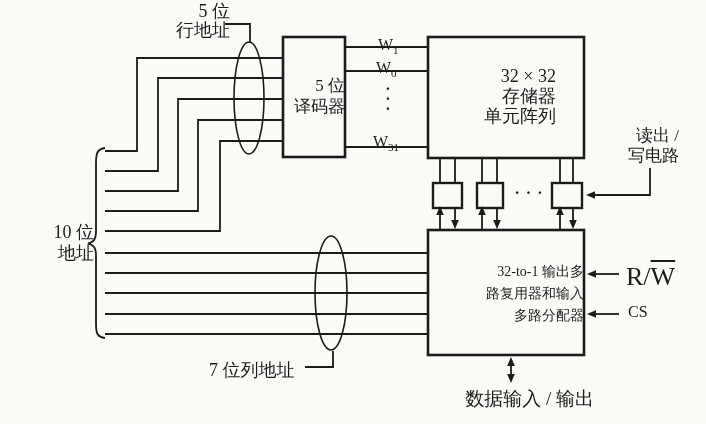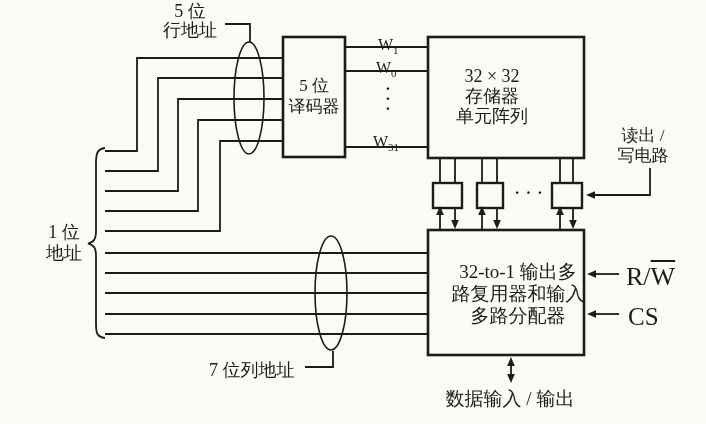--- a/index.html
+++ b/index.html
@@ -4,30 +4,30 @@
 <style>
   html,body { margin:0; padding:0; background:#e8e8e4; }
   .stage {
     position:relative; width:706px; height:424px; margin:0 auto;
     background:#fbfaf7;
     font-family:"Liberation Serif","DejaVu Serif",serif;
     color:#1b1b1b; overflow:hidden;
   }
   .stage svg { position:absolute; left:0; top:0; }
   .label { position:absolute; white-space:nowrap; }
-  .center { text-align:center; }
+  .center { text-align:right; }
   .lab-row-addr   { left:150px; top:2px;  width:80px;  font-size:18px; line-height:19px; }
   .lab-decoder    { left:283px; top:75px; width:62px;  font-size:17px; line-height:21px; }
   .lab-array      { left:428px; top:66px; width:128px; font-size:18px; line-height:20px; }
-  .lab-mux        { left:440px; top:261px; width:156px; font-size:19px; line-height:22px; }
+  .lab-mux        { left:428px; top:261px; width:156px; font-size:14px; line-height:22px; }
   .lab-bus        { left:34px;  top:222px; width:60px; font-size:18px; line-height:21px; }
   .lab-col-addr   { left:209px; top:358px; font-size:18px; }
   .lab-rwc        { left:607px; top:126px; width:72px; font-size:17px; line-height:20px; }
   .lab-rw-sig     { left:626px; top:262px; font-size:26px; }
-  .lab-cs-sig     { left:628px; top:303px; font-size:25px; }
+  .lab-cs-sig     { left:628px; top:303px; font-size:16px; }
   .lab-data-io    { left:426px; top:386px; width:168px; font-size:19px; }
   .lab-w0  { left:376px; top:27px;  font-size:16px;margin-top:32px; }
   .lab-w1  { left:378px; top:36px;  font-size:16px; }
   .lab-w31 { left:373px; top:133px; font-size:16px;text-align:right; }
   .sub { font-size:11px; vertical-align:-4px; }
   .overline { text-decoration:overline; }
   .lab-vdots { left:381px; top:84px; width:14px; text-align:center;
                font-size:16px; font-weight:bold; line-height:10px; }
   .lab-vdots span { display:block; }
   .lab-hdots { left:511px; top:184px; width:36px; text-align:center;
@@ -125,21 +125,21 @@
     <div>单元阵列</div>
   </div>
 
   <div class="label lab-mux center">
     <div>32-to-1 输出多</div>
     <div>路复用器和输入</div>
     <div>多路分配器</div>
   </div>
 
   <div class="label lab-bus center">
-    <div>1 位</div>
+    <div>10 位</div>
     <div>地址</div>
   </div>
 
   <div class="label lab-col-addr">7 位列地址</div>
 
   <div class="label lab-rwc center">
     <div>读出 /</div>
     <div>写电路</div>
   </div>
 

